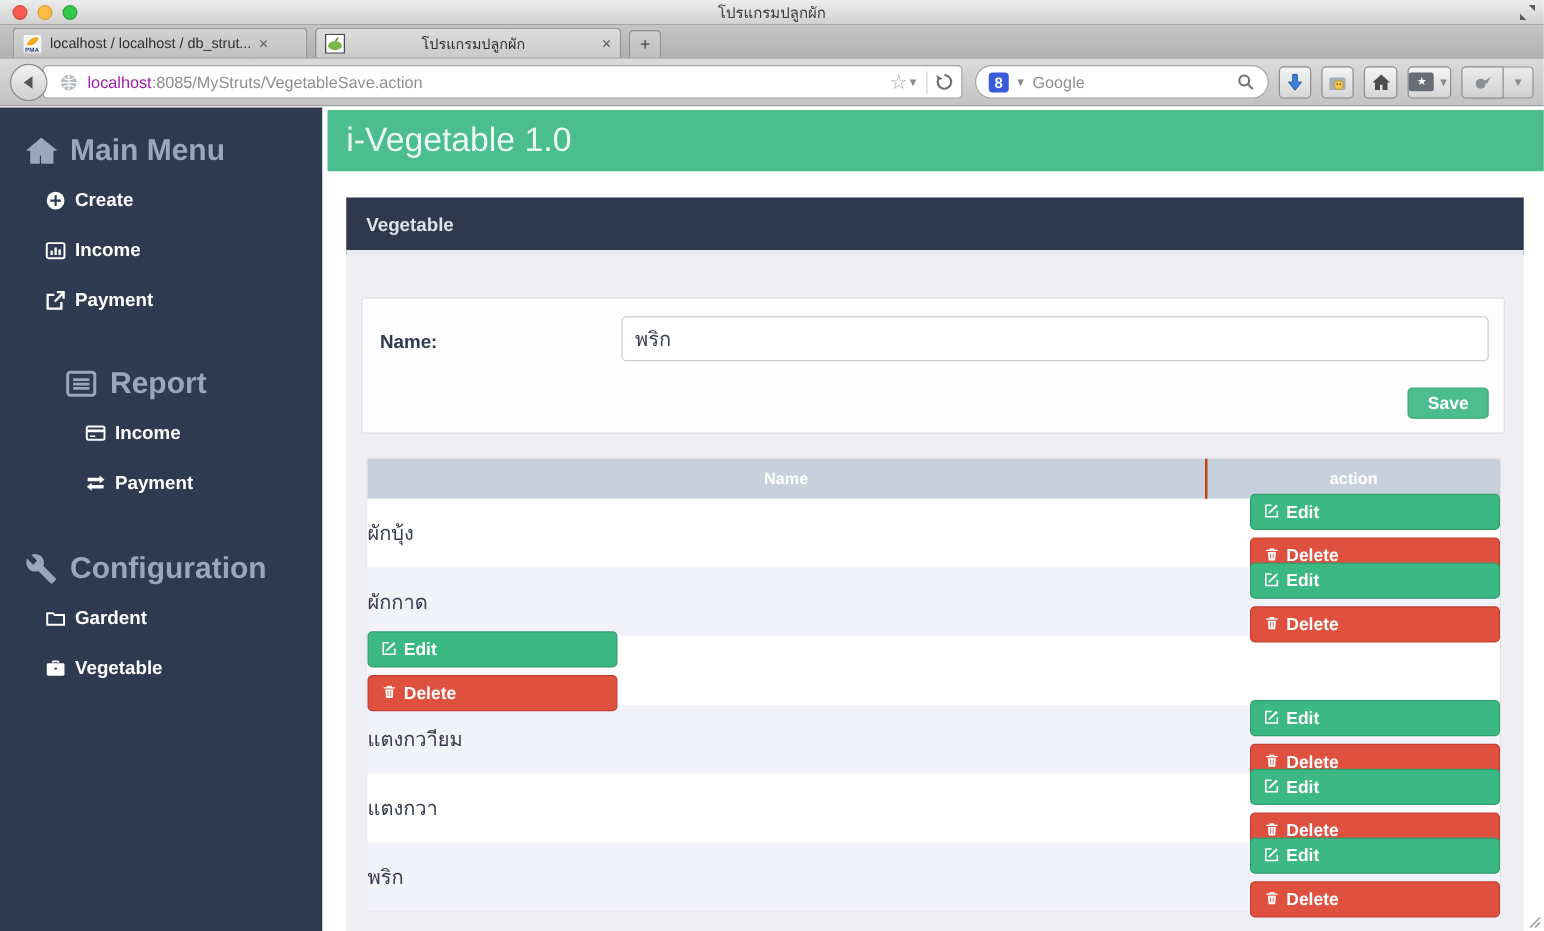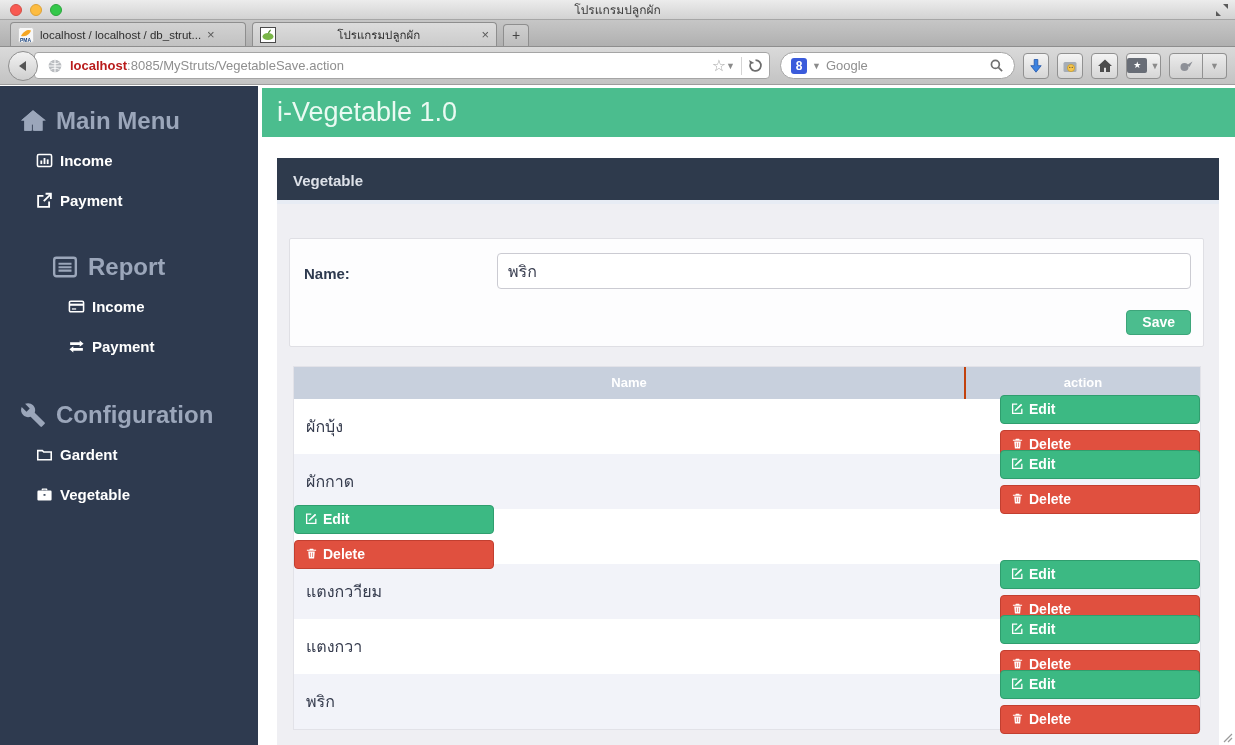--- a/index.html
+++ b/index.html
@@ -37,21 +37,21 @@
 
   .navbar { position:absolute; left:0; top:47px; width:1235px; height:38px;
     background:linear-gradient(#dadada,#c3c3c3); border-bottom:1px solid #9d9d9d;
     display:flex; align-items:center; padding:0 8px; }
   .backbtn { width:30px; height:30px; border-radius:50%;
     background:linear-gradient(#f2f2f2,#cfcfcf); border:1px solid #8f8f8f;
     display:flex; align-items:center; justify-content:center; flex:0 0 30px; z-index:2; }
   .urlfield { height:27px; background:#fff; border:1px solid #a5a5a5; border-radius:4px;
     margin-left:-4px; flex:0 0 736px; display:flex; align-items:center; padding:0 6px 0 12px;
     font-size:13px; }
-  .urlfield .host { color:#b91c1c; font-weight:bold; }
+  .urlfield .host { color:#a21caf; font-weight:normal; }
   .urlfield .rest { color:#8f8f8f; }
   .urlfield .spacer { flex:1; }
   .url-star { color:#a9a9a9; font-size:16px; }
   .url-caret, .seg-caret { color:#8a8a8a; font-size:9px; }
   .url-divider { width:1px; height:18px; background:#d4d4d4; margin:0 6px; }
   .searchfield { height:27px; background:#fff; border:1px solid #a5a5a5;
     border-radius:14px; margin-left:10px; flex:0 0 235px;
     display:flex; align-items:center; padding:0 10px; gap:5px; font-size:13px; }
   .g8 { width:16px; height:16px; background:#3a5bdb; border-radius:3px; color:#fff;
     font-size:12px; font-weight:bold; text-align:center; line-height:16px; }
@@ -102,21 +102,21 @@
 
   .veg-table { position:absolute; left:16px; top:208px; width:908px;
     border:1px solid #e2e2e8; background:#fff; }
   .thead { display:flex; height:32px; background:#c8d0dd; color:#fff;
     font-size:13px; font-weight:bold; }
   .th-name { flex:1; text-align:center; line-height:32px; }
   .th-action { width:236px; text-align:center; line-height:32px;
     border-left:2px solid #c2410c; }
   .trow { display:flex; align-items:center; height:55px; background:#fff; }
   .trow.alt { background:#f2f3f9; }
-  .td-name { flex:1; padding-left:12px; font-size:16px; color:#353b4d; }
+  .td-name { flex:1; font-size:16px; color:#353b4d; }
   .td-action { width:200px; display:flex; justify-content:center; gap:6px;flex-direction:column; }
   .btn { display:inline-flex; align-items:center; gap:5px; border-radius:4px;
     color:#fff; font-weight:bold; font-size:14px; padding:5px 10px 6px;
     font-family:inherit; border:1px solid transparent; }
   .btn svg { width:13px; height:13px; }
   .btn-edit { background:#3cb983; border-color:#2f9e6e; }
   .btn-del { background:#e0503f; border-color:#c23f30; }
 
   .grip { position:absolute; right:2px; bottom:2px; }
 </style>
@@ -229,20 +229,27 @@
   <div class="side-section">
     <div class="side-header">
       <svg viewBox="0 0 24 24" fill="currentColor">
         <path d="M12 2.1L1 11.5h3V21h6.2v-5.8h1.6V21H18v-9.5h0V21h5-2V11.5h3z"></path>
         <path d="M12 2.1L1 11.5h3V21h7v-6h2v6h7v-9.5h3z"></path>
       </svg>
       <span>Main Menu</span>
     </div>
     <div class="side-item">
       <svg viewBox="0 0 24 24">
+        <circle cx="12" cy="12" r="10" fill="currentColor"></circle>
+        <path d="M10.8 6h2.4v4.8H18v2.4h-4.8V18h-2.4v-4.8H6v-2.4h4.8z" fill="#2e3a4f"></path>
+      </svg>
+      <span>Create</span>
+    </div>
+    <div class="side-item">
+      <svg viewBox="0 0 24 24">
         <rect x="2" y="3.5" width="20" height="17" rx="2" fill="none" stroke="currentColor" stroke-width="2.2"></rect>
         <rect x="6.2" y="12" width="2.6" height="5" fill="currentColor"></rect>
         <rect x="10.7" y="8.5" width="2.6" height="8.5" fill="currentColor"></rect>
         <rect x="15.2" y="10.5" width="2.6" height="6.5" fill="currentColor"></rect>
       </svg>
       <span>Income</span>
     </div>
     <div class="side-item">
       <svg viewBox="0 0 24 24" fill="none" stroke="currentColor" stroke-width="2.6">
         <path d="M18.5 13.5V21H3V5.5h7.5"></path>

